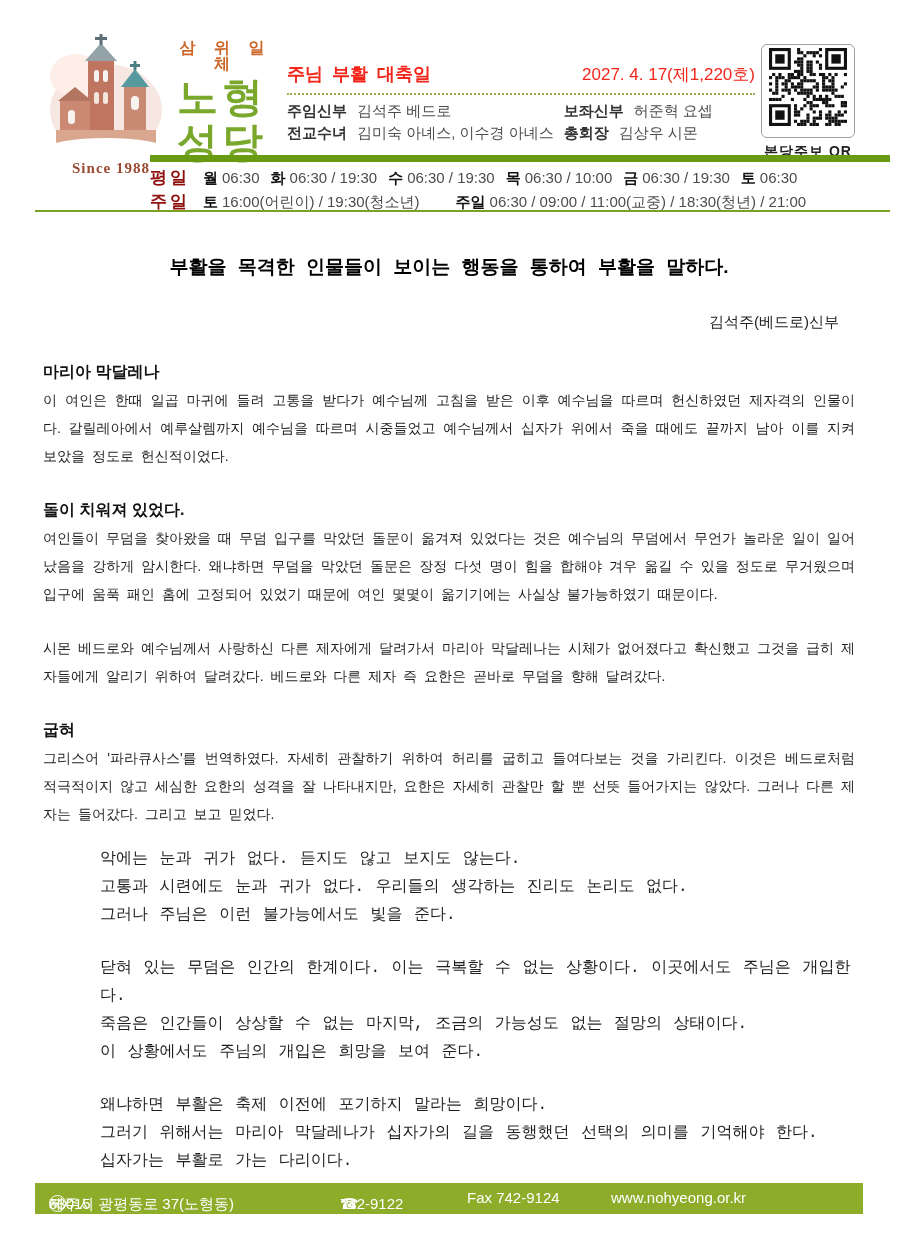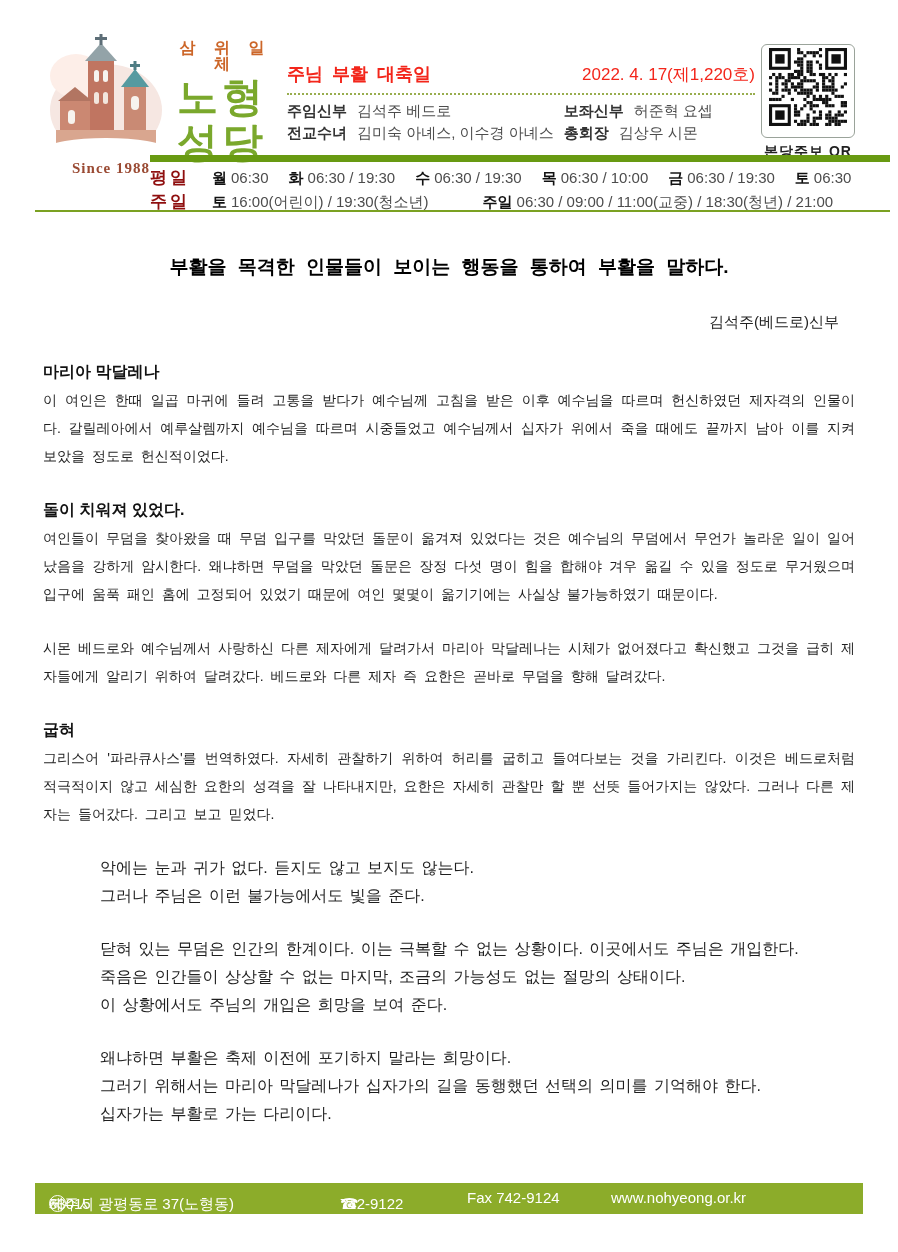--- a/index.html
+++ b/index.html
@@ -22,36 +22,36 @@
   .issue{font-size:17px;color:#f3261b;}
   .staff-grid{display:grid;grid-template-columns:1.25fr 1fr;column-gap:10px;row-gap:3px;margin-top:7px;}
   .staff-cell{font-size:15px;color:#4d4d4d;white-space:nowrap;}
   .staff-cell b{color:#333;margin-right:10px;}
   .qr-box{position:absolute;left:760px;top:44px;width:96px;text-align:center;}
   .qr-frame{width:86px;height:86px;margin:0 auto;border:1px solid #9aa39a;border-radius:6px;
             background:#fff;padding:3px;}
   .qr-label{margin-top:5px;font-size:14px;font-weight:bold;color:#222;letter-spacing:1px;}
   .green-bar{position:absolute;left:150px;right:8px;top:155px;height:7px;background:#689a12;}
   .schedule{position:absolute;left:150px;top:166px;right:8px;}
-  .sched-row{display:flex;align-items:center;gap:20px;line-height:24px;white-space:nowrap;}
+  .sched-row{display:flex;align-items:center;gap:11px;line-height:24px;white-space:nowrap;}
   .sched-label{font-size:17px;font-weight:bold;color:#8f0f0f;letter-spacing:3px;margin-right:2px;}
   .sched-item{font-size:15px;color:#4c4c4c;}
   .sched-item b{color:#111;margin-right:4px;}
   .sched-gap{width:14px;}
   .thin-line{position:absolute;left:35px;right:8px;top:210px;height:2px;background:#7ba122;}
 
   
   .article{padding:0 43px;}
   .title{margin:40px 0 0 0;text-align:center;font-size:19px;font-weight:bold;color:#000;
          word-spacing:6px;line-height:28px;}
   .author{margin-top:32px;text-align:right;font-size:15px;color:#222;padding-right:16px;}
   .sec{margin-top:26px;}
   .sec h2{margin:0;font-size:16px;font-weight:bold;line-height:28px;color:#111;}
   .sec p{margin:0;font-size:14px;line-height:28px;text-align:justify;word-spacing:3px;color:#1f1f1f;}
-  .verses{margin-top:26px;}
+  .verses{margin-top:17px;font-family:Liberation Mono, monospace;}
   .vblock{margin:0 0 25px 57px;}
   .vblock p{margin:0;font-size:16px;line-height:28px;color:#1f1f1f;word-spacing:2px;}
 
   
   .footer-bar{position:absolute;left:35px;top:1183px;width:828px;height:31px;background:#8cac2a;
               color:#fff;font-size:15px;}
   .footer-bar span{position:absolute;top:6px;white-space:nowrap;}
   .f-postal{left:14px;display:inline-flex;align-items:center;gap:7px;}
   .circ{display:inline-flex;align-items:center;justify-content:center;width:15px;height:15px;
         border:1px solid #fff;border-radius:50%;font-size:9px;line-height:1;}
@@ -98,21 +98,21 @@
 
     <div class="logo-block">
       <div class="trinity">삼 위 일 체</div>
       <div class="church-name">노형</div>
       <div class="church-name">성당</div>
     </div>
 
     <div class="info-block">
       <div class="feast-row">
         <span class="feast">주님 부활 대축일</span>
-        <span class="issue">2022. 4. 17(제1,220호)</span>
+        <span class="issue">2027. 4. 17(제1,220호)</span>
       </div>
       <div class="staff-grid">
         <div class="staff-cell">
           <b>주임신부</b><span>김석주 베드로</span>
         </div>
         <div class="staff-cell">
           <b>보좌신부</b><span>허준혁 요셉</span>
         </div>
         <div class="staff-cell">
           <b>전교수녀</b><span>김미숙 아녜스, 이수경 아녜스</span>
@@ -384,20 +384,21 @@
     </div>
 
     <div class="sec">
       <h2>굽혀</h2>
       <p>그리스어 '파라큐사스'를 번역하였다. 자세히 관찰하기 위하여 허리를 굽히고 들여다보는 것을 가리킨다. 이것은 베드로처럼 적극적이지 않고 세심한 요한의 성격을 잘 나타내지만, 요한은 자세히 관찰만 할 뿐 선뜻 들어가지는 않았다. 그러나 다른 제자는 들어갔다. 그리고 보고 믿었다.</p>
     </div>
 
     <div class="verses">
       <div class="vblock">
         <p>악에는 눈과 귀가 없다. 듣지도 않고 보지도 않는다.</p>
+        <p>고통과 시련에도 눈과 귀가 없다. 우리들의 생각하는 진리도 논리도 없다.</p>
         <p>그러나 주님은 이런 불가능에서도 빛을 준다.</p>
       </div>
       <div class="vblock">
         <p>닫혀 있는 무덤은 인간의 한계이다. 이는 극복할 수 없는 상황이다. 이곳에서도 주님은 개입한다.</p>
         <p>죽음은 인간들이 상상할 수 없는 마지막, 조금의 가능성도 없는 절망의 상태이다.</p>
         <p>이 상황에서도 주님의 개입은 희망을 보여 준다.</p>
       </div>
       <div class="vblock">
         <p>왜냐하면 부활은 축제 이전에 포기하지 말라는 희망이다.</p>
         <p>그러기 위해서는 마리아 막달레나가 십자가의 길을 동행했던 선택의 의미를 기억해야 한다.</p>

